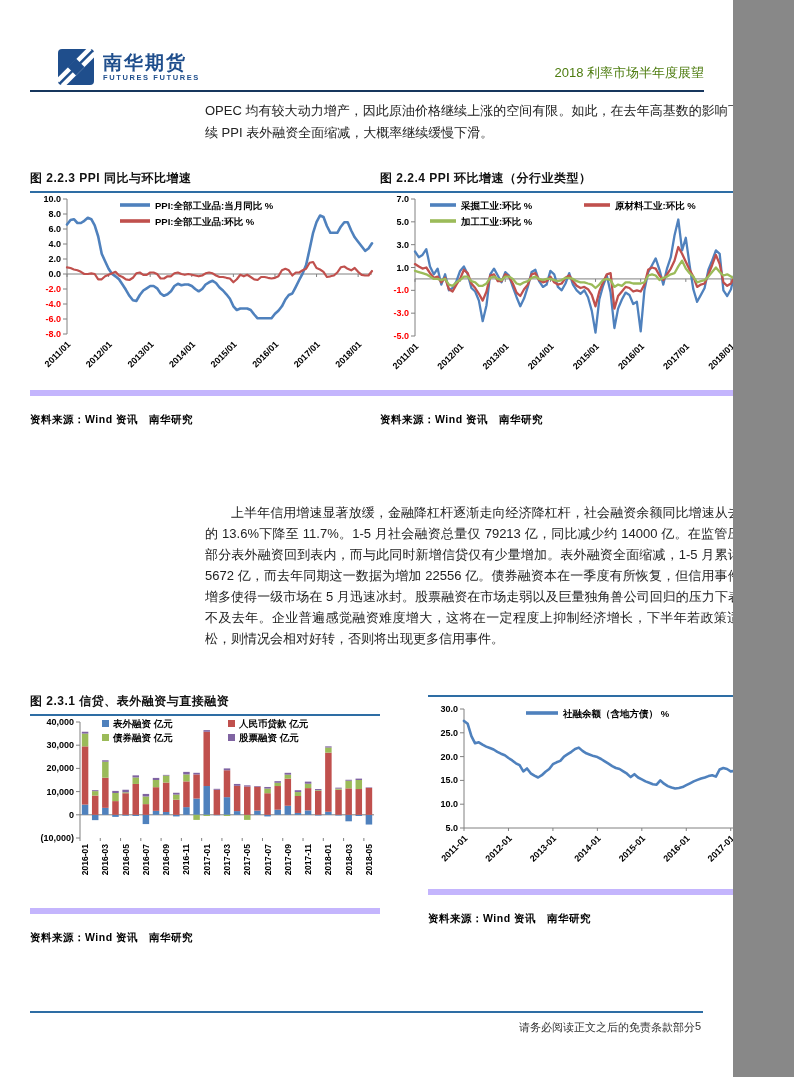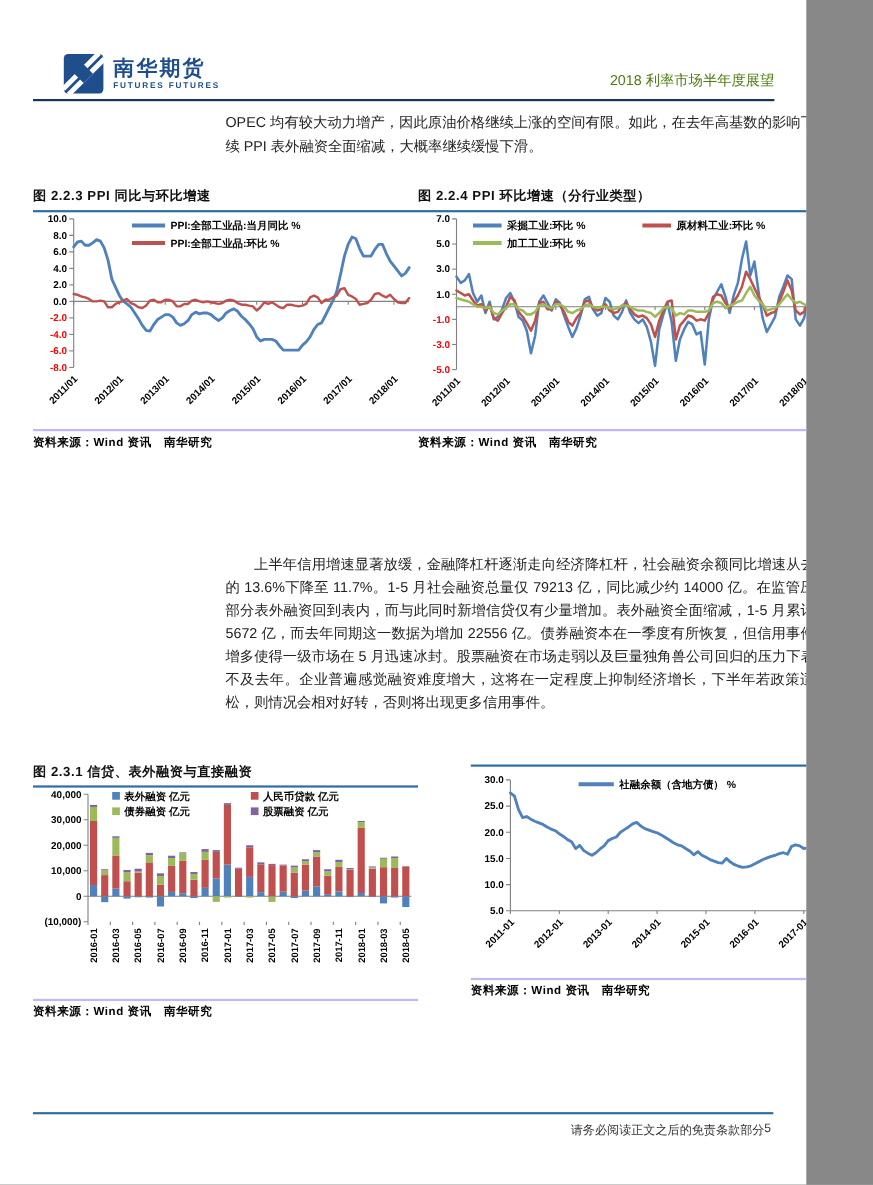--- a/index.html
+++ b/index.html
@@ -14,22 +14,22 @@
   .intro{position:absolute;left:205px;width:562px;top:100px;font-size:13px;line-height:22px;
          text-align:justify;color:#222;}
   .figrow{position:absolute;left:30px;right:23px;display:flex;justify-content:space-between;}
   .figrow1{top:170px;}
   .figrow2{top:693px;gap:48px;}
   .fig{display:flex;flex-direction:column;}
   .fig-left{width:350px;}
   .fig-right{width:374px;}
   .fig-title{font-size:12px;font-weight:bold;color:#111;height:19px;letter-spacing:0.5px;}
   .fig-rule{border-top:2px solid #2e6da4;margin-top:2px;}
-  .fig-source{border-top:2px solid #c4b5fd;font-size:10.5px;font-weight:bold;color:#000;
-              padding-top:3px;letter-spacing:0.5px;}
+  .fig-source{border-top:6px solid #c4b5fd;font-size:10.5px;font-weight:bold;color:#000;
+              padding-top:17px;letter-spacing:0.5px;}
   .section-heading{position:absolute;left:205px;top:461px;font-size:17px;font-weight:bold;color:#1565c0;}
   .body-para{position:absolute;left:205px;width:562px;top:502px;font-size:13px;line-height:21px;
              text-align:justify;color:#222;text-indent:2em;}
   .footer{position:absolute;left:30px;right:30px;top:1011px;border-top:2px solid #2e6da4;
           display:flex;justify-content:flex-end;padding-top:7px;}
   .footer .disc{font-size:11px;color:#333;margin-left:27px;}
   .footer .pagenum{font-size:11px;color:#333;margin-right:2px;}
   svg text{font-family:"Liberation Sans","DejaVu Sans",sans-serif;}
 </style>
 </head>

